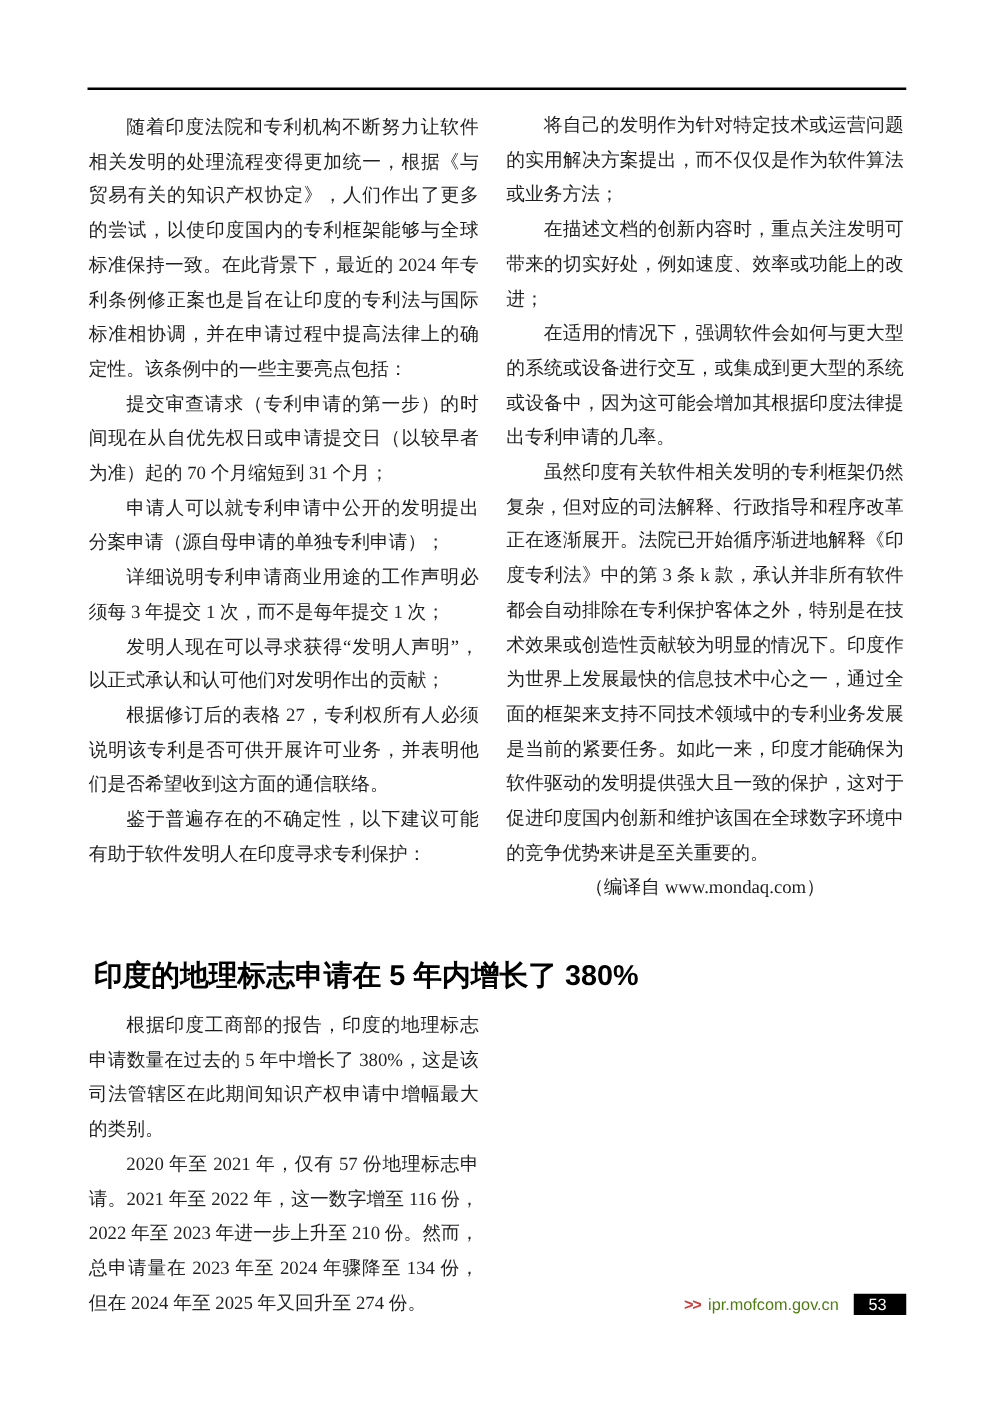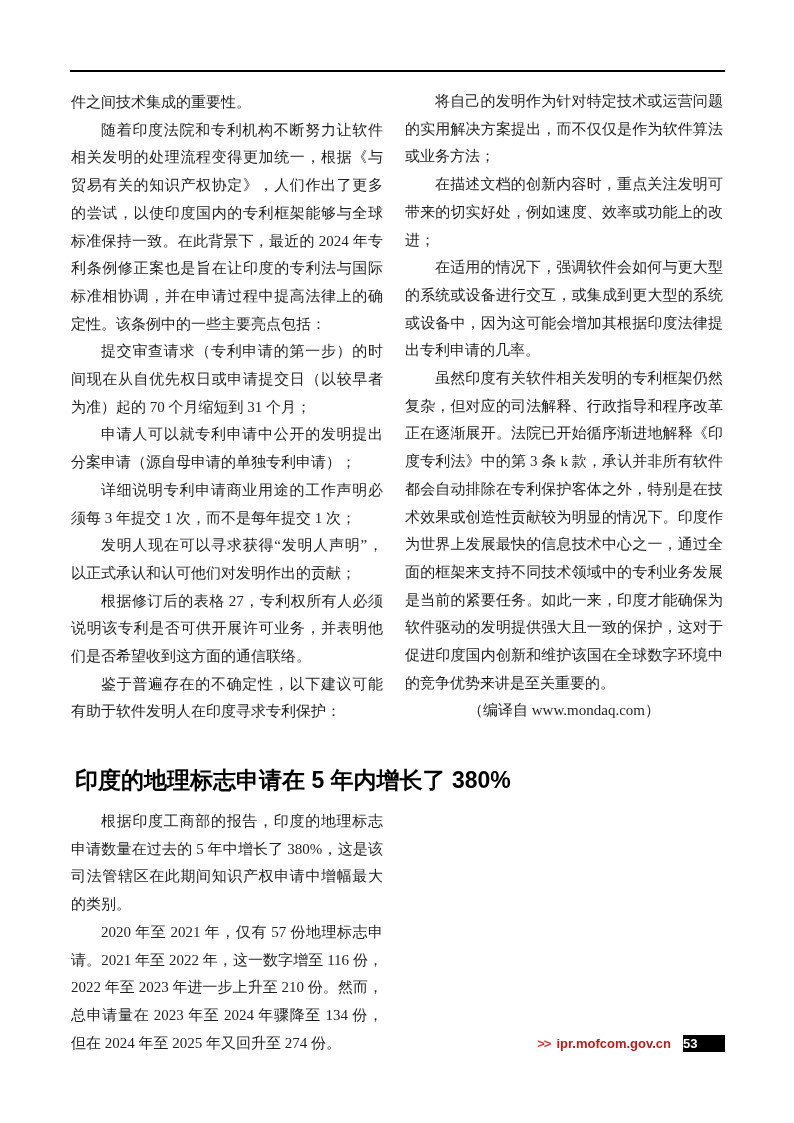--- a/index.html
+++ b/index.html
@@ -60,45 +60,43 @@
     font-family: "Liberation Sans", "DejaVu Sans", sans-serif;
     font-size: 13px;
   }
   .footer .arrows {
     color: #d43a3a;
     font-weight: bold;
     letter-spacing: -1px;
     margin-right: 6px;
   }
   .footer .site {
-    color: #b91c1c;
+    color: #4d7c0f;
     margin-right: 12px;
-    font-weight: bold;
   }
   .footer .pagebox {
     display: inline-block;
     width: 38px;
     height: 17px;
     background: #000000;
     color: #ffffff;
-    font-weight: bold;
-    text-align: left;
+    font-weight: normal;
+    text-align: center;
     padding-right: 4px;
     line-height: 17px;
   }
 </style>
 </head>
 <body>
 
 <div class="page">
 
   <div class="top-rule"></div>
 
   <div class="col a1-left">
-    <p class="cont">件之间技术集成的重要性。</p>
     <p>随着印度法院和专利机构不断努力让软件相关发明的处理流程变得更加统一，根据《与贸易有关的知识产权协定》，人们作出了更多的尝试，以使印度国内的专利框架能够与全球标准保持一致。在此背景下，最近的 2024 年专利条例修正案也是旨在让印度的专利法与国际标准相协调，并在申请过程中提高法律上的确定性。该条例中的一些主要亮点包括：</p>
     <p>提交审查请求（专利申请的第一步）的时间现在从自优先权日或申请提交日（以较早者为准）起的 70 个月缩短到 31 个月；</p>
     <p>申请人可以就专利申请中公开的发明提出分案申请（源自母申请的单独专利申请）；</p>
     <p>详细说明专利申请商业用途的工作声明必须每 3 年提交 1 次，而不是每年提交 1 次；</p>
     <p>发明人现在可以寻求获得“发明人声明”，以正式承认和认可他们对发明作出的贡献；</p>
     <p>根据修订后的表格 27，专利权所有人必须说明该专利是否可供开展许可业务，并表明他们是否希望收到这方面的通信联络。</p>
     <p>鉴于普遍存在的不确定性，以下建议可能有助于软件发明人在印度寻求专利保护：</p>
   </div>
 
   <div class="col a1-right">

